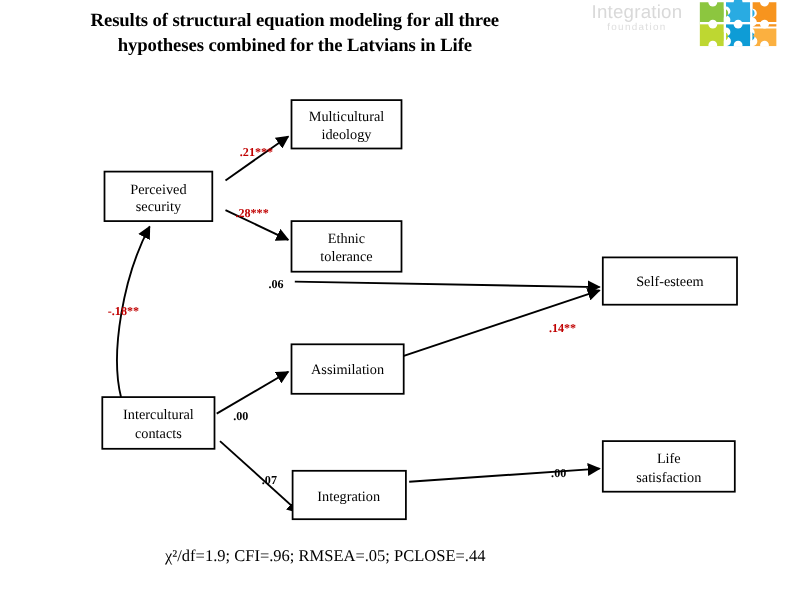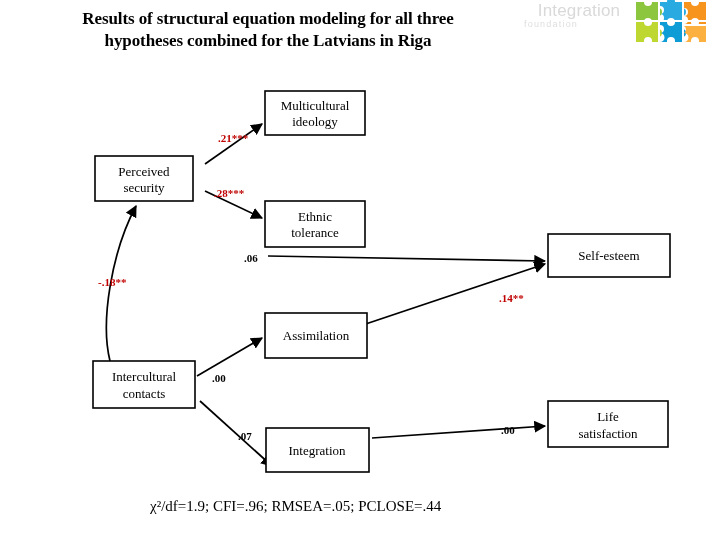--- a/index.html
+++ b/index.html
@@ -49,21 +49,21 @@
     font-family: "Liberation Sans", sans-serif;
     font-size: 17px;
     letter-spacing: 0.2px;
     line-height: 1;
   }
   #logo-subtitle {
     position: absolute;
     left: 4px;
     top: 20px;
     width: 110px;
-    text-align: left;
+    text-align: center;
     color: #dedede;
     font-family: "Liberation Sans", sans-serif;
     font-size: 9px;
     letter-spacing: 1.2px;
     line-height: 1;
   }
   #logo-puzzle {
     position: absolute;
     left: 116px;
     top: 0px;
@@ -118,21 +118,21 @@
   }
 </style>
 </head>
 <body>
 
 <div id="slide">
 
   <div id="title">
     <span>Results of structural equation modeling for all three</span>
     <br>
-    <span>hypotheses combined for the Latvians in Riga</span>
+    <span>hypotheses combined for the Latvians in Life</span>
   </div>
 
   <div id="logo">
     <div id="logo-wordmark">Integration</div>
     <div id="logo-subtitle">foundation</div>
     <svg id="logo-puzzle" width="84" height="42" viewBox="0 0 84 42">
       <defs>
         <clipPath id="logoclip">
             <rect x="0" y="0" width="84" height="42"></rect>
           </clipPath>

